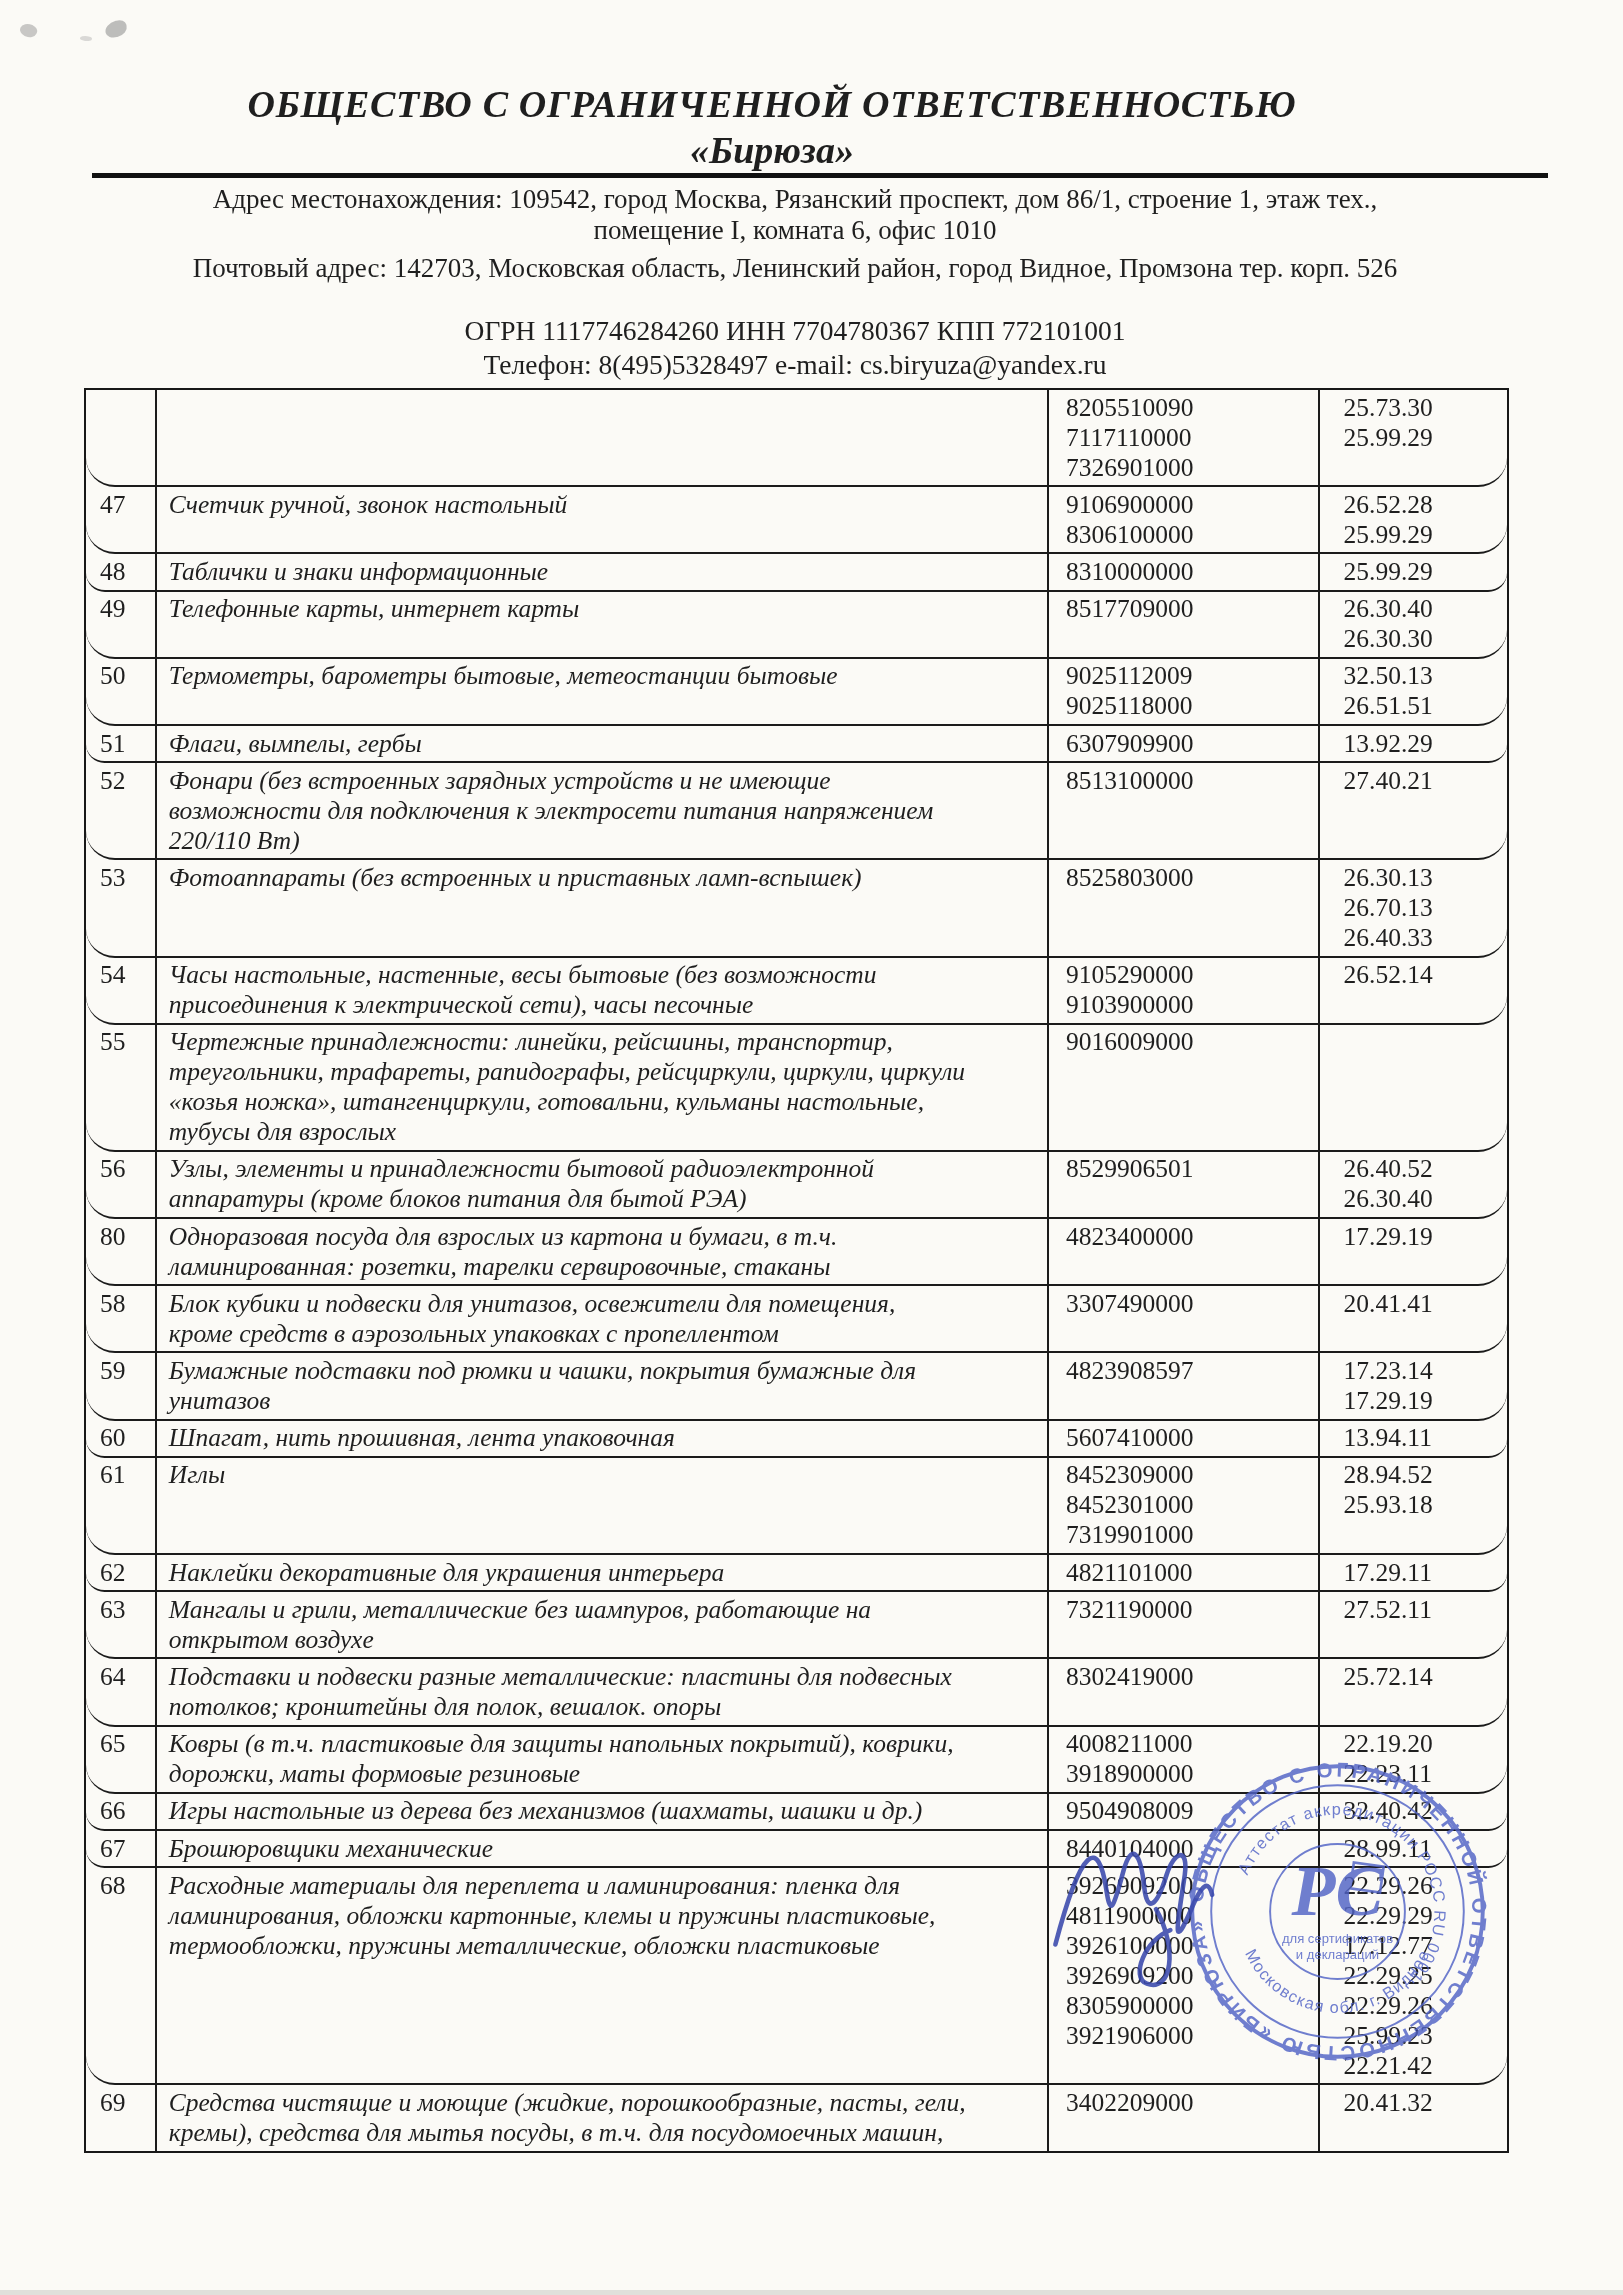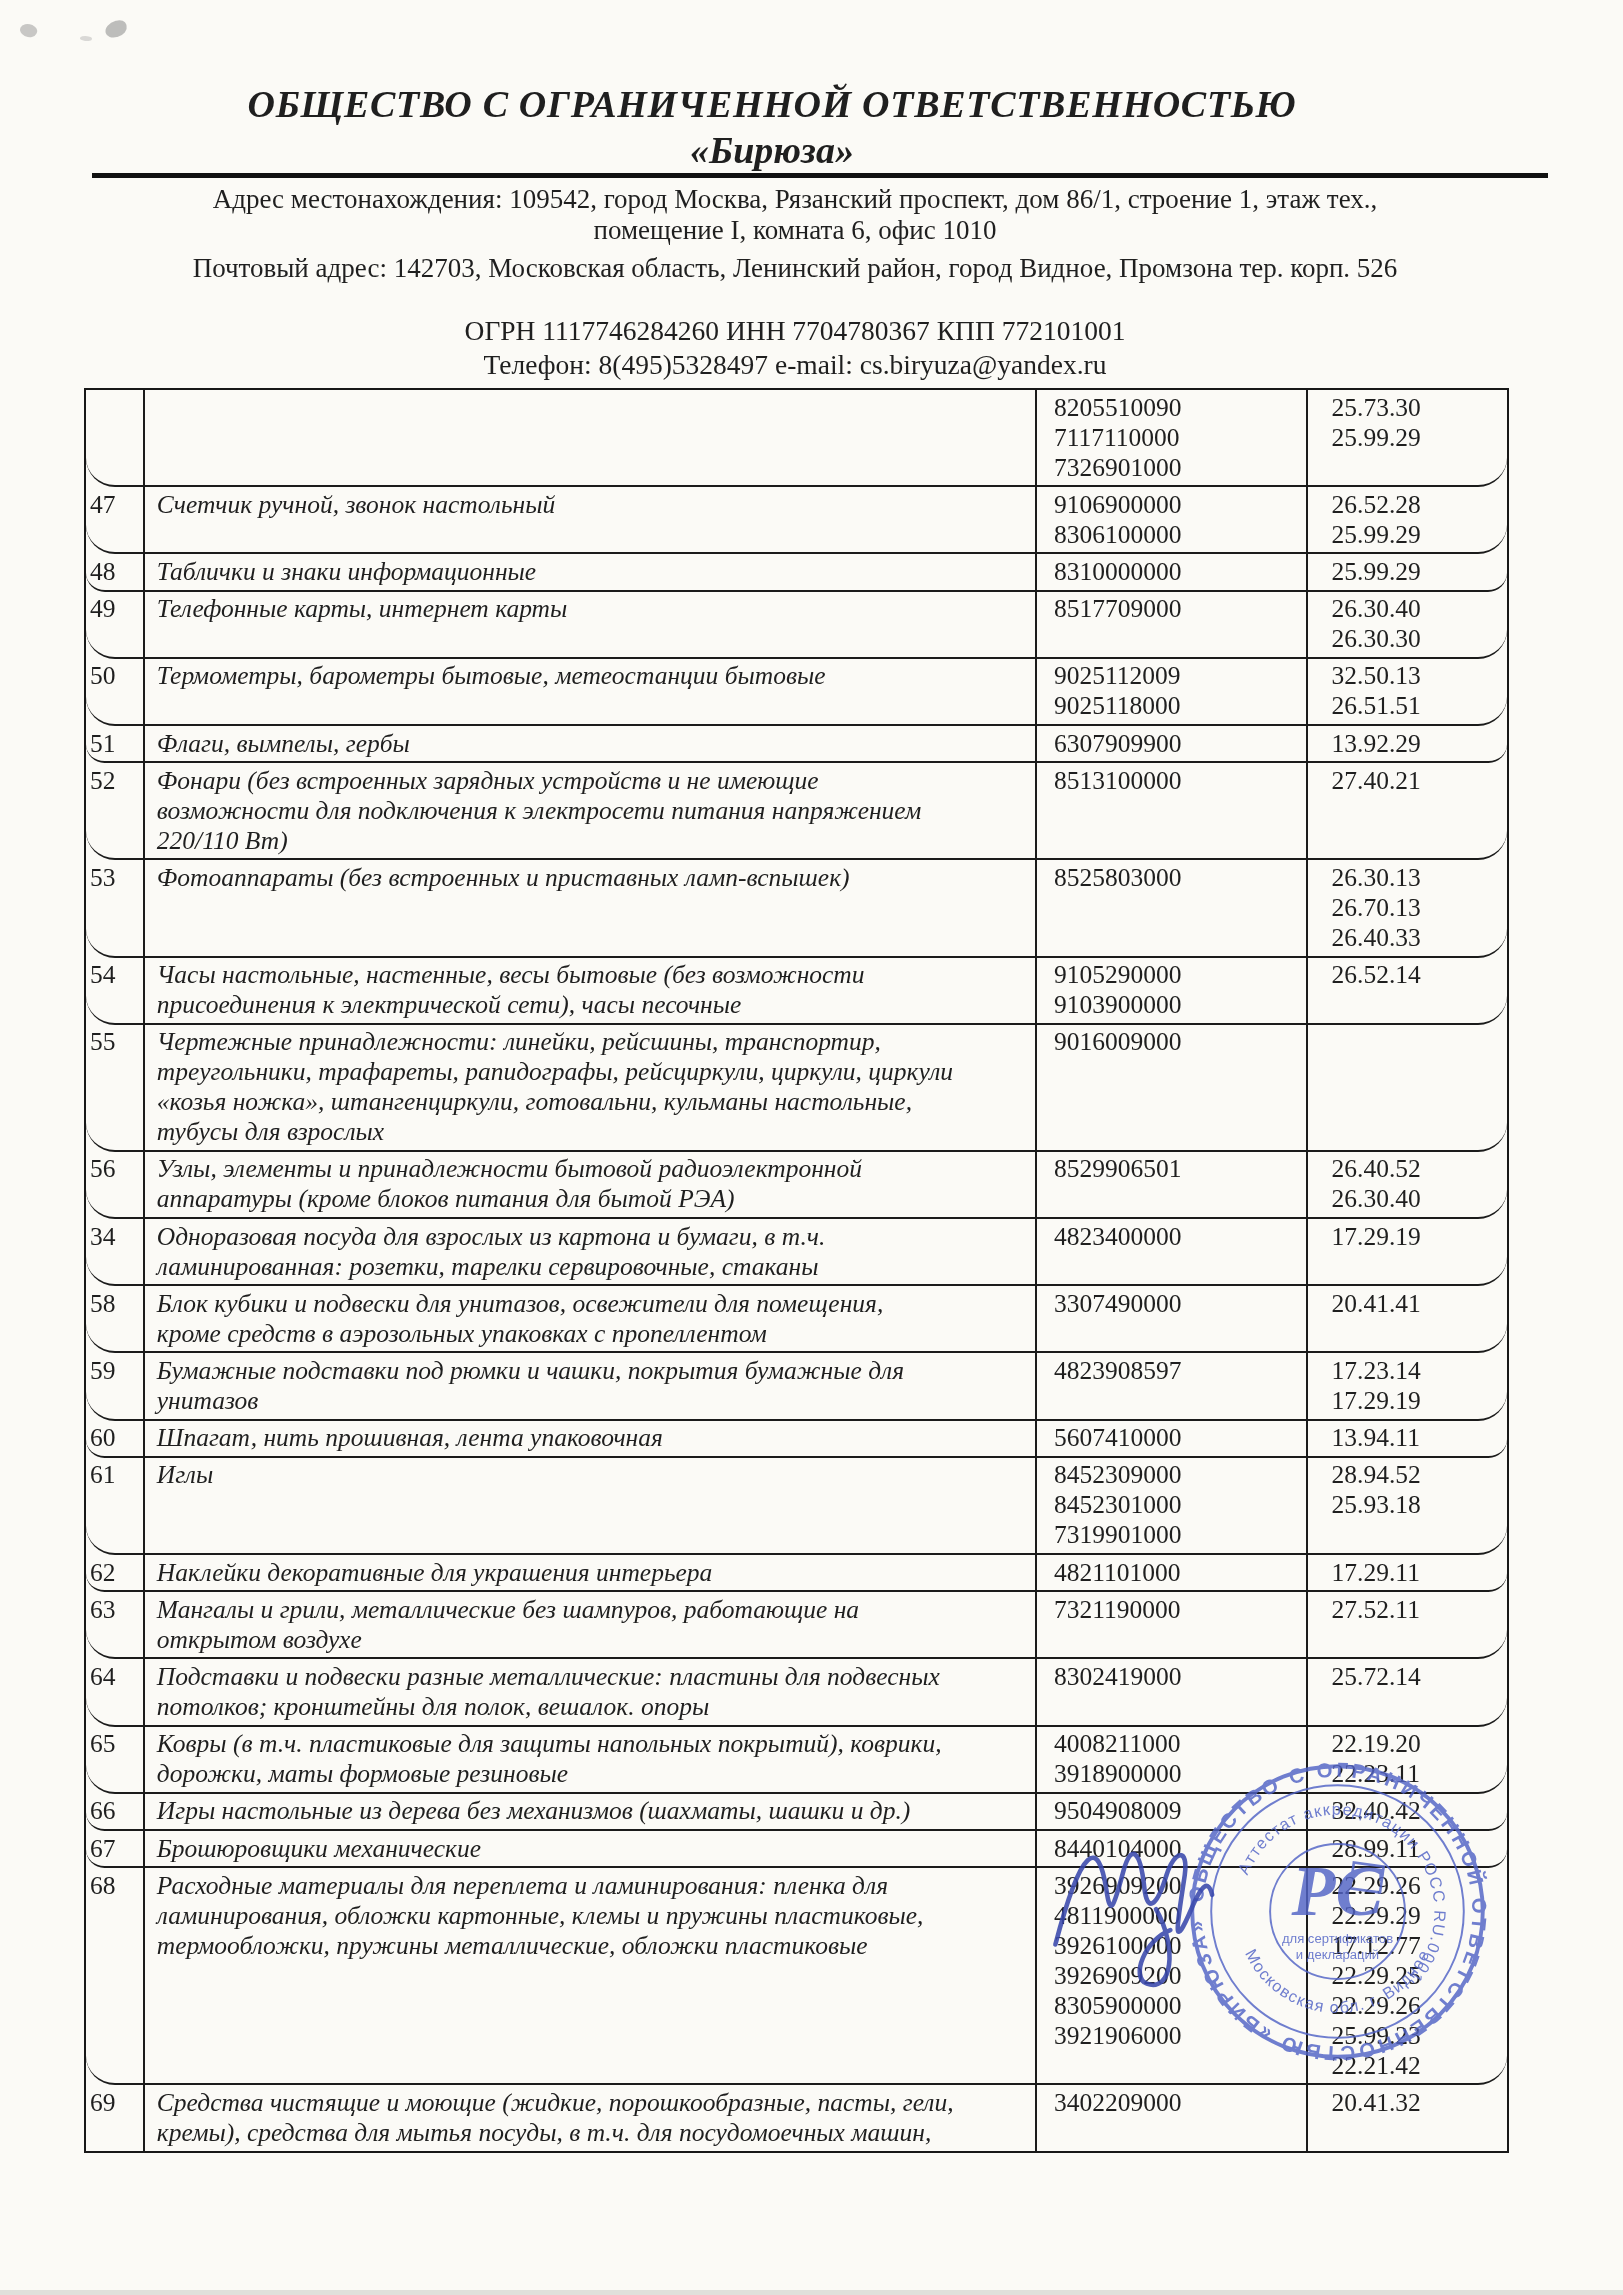--- a/index.html
+++ b/index.html
@@ -34,21 +34,21 @@
 
   
   .gtable{
     position:absolute;left:84px;top:388px;width:1425px;
     border:2.6px solid #181818;box-sizing:border-box;
     background:transparent;
   }
   .trow{display:flex;border-bottom:2px solid #1b1b1b;border-radius:29px;}
   .trow:last-child{border-bottom:none;justify-content:space-between;}
   .cell{padding-top:2.6px;padding-bottom:2.6px;box-sizing:border-box;}
-  .c1{width:59px;border-right:2px solid #1b1b1b;padding-left:4px;}
+  .c1{width:71px;border-right:2px solid #1b1b1b;padding-left:14px;}
   .c2{width:892px;border-right:2px solid #1b1b1b;padding-left:11.8px;font-style:italic;}
   .c3{width:271px;border-right:2px solid #1b1b1b;padding-left:17px;}
   .c4{flex:1;padding-left:23.6px;}
   .ln{height:30px;line-height:30px;font-size:25.5px;white-space:nowrap;}
 
   
   .stamp{position:absolute;left:1187px;top:1761px;opacity:.82;pointer-events:none;}
   .signature{position:absolute;left:1021px;top:1806px;opacity:.88;pointer-events:none;}
 </style>
 </head>
@@ -234,21 +234,21 @@
           <div class="cell c3">
             <div class="ln">8529906501</div>
           </div>
           <div class="cell c4">
             <div class="ln">26.40.52</div>
             <div class="ln">26.30.40</div>
           </div>
         </div>
         <div class="trow">
           <div class="cell c1">
-            <div class="ln">34</div>
+            <div class="ln">80</div>
           </div>
           <div class="cell c2">
             <div class="ln">Одноразовая посуда для взрослых из картона и бумаги, в т.ч.</div>
             <div class="ln">ламинированная: розетки, тарелки сервировочные, стаканы</div>
           </div>
           <div class="cell c3">
             <div class="ln">4823400000</div>
           </div>
           <div class="cell c4">
             <div class="ln">17.29.19</div>

